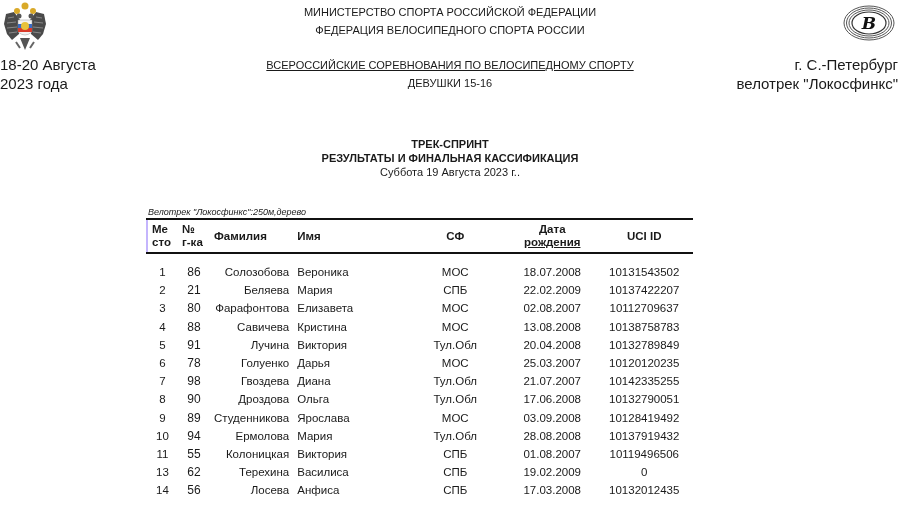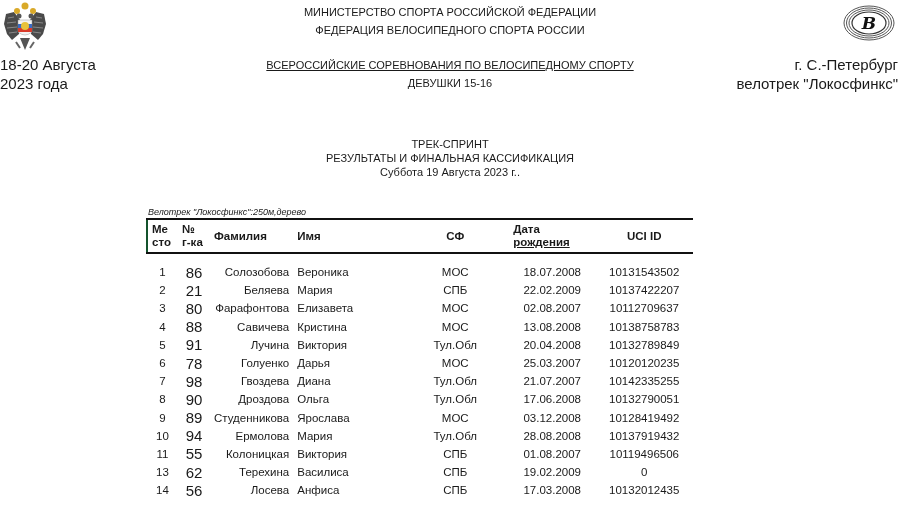--- a/index.html
+++ b/index.html
@@ -7,45 +7,45 @@
     width: 900px; height: 530px; position: relative; overflow: hidden;
     font-family: "Liberation Sans", sans-serif; color: #1a1a1a;
   }
   .abs { position: absolute; }
   .logo-left { left: 2px; top: 0px; width: 46px; height: 52px; }
   .logo-right { left: 843px; top: 5px; width: 52px; height: 36px; }
   .hdr-center { left: 150px; width: 600px; text-align: center; font-size: 11px; line-height: 19px; }
   .hdr-left { left: 0px; top: 55px; font-size: 15px; line-height: 19px; }
   .hdr-right { right: 2px; top: 55px; font-size: 15px; line-height: 19px; text-align: right; }
   .event { left: 200px; width: 500px; top: 137px; text-align: center; font-size: 11px; line-height: 14px; }
-  .event .b { font-weight: normal; }
+  .event .b { font-weight: bold; }
   .venue-note { left: 148px; top: 207px; font-size: 9px; font-style: italic; }
   table.results {
     position: absolute; left: 146px; top: 218px; border-collapse: collapse;
     font-size: 11.5px;
   }
   table.results th {
     font-weight: bold; font-size: 11.5px; line-height: 13px; padding: 0 4px;
     border-top: 2px solid #111; border-bottom: 2px solid #111; height: 32px; vertical-align: middle;
   }
-  table.results th.first { border-left: 2px solid #14532d; }
+  table.results th.first { border-left: 2px solid #c4b5fd; }
   table.results td { height: 18.2px; padding: 0 4px; white-space: nowrap; }
   table.results tr.spacer td { height: 9px; }
   .c-place { width: 22px; text-align: center; }
   .c-num { width: 24px; text-align: center; }
   .c-last { width: 72px; text-align: right; }
   .c-first { width: 100px; text-align: left; }
   .c-sf { width: 100px; text-align: center; }
   .c-dob { width: 78px; text-align: center; }
   .c-uci { width: 90px; text-align: center; }
   th .l1, th .l2 { display: block; }
   th.stack { text-align: left; }
-  th.stack.dob { text-align: left; }
+  th.stack.dob { text-align: center; }
   th.stack.dob .l2 { text-decoration: underline; }
-  td.num-big { font-size: 15px; }
+  td.num-big { font-size: 12px; }
 </style>
 </head>
 <body>
 
 <div class="abs logo-left">
   <svg width="46" height="52" viewBox="0 0 46 52">
 
     <path d="M4 14 L12 12 L18 20 L17 34 L10 40 L5 34 L2 24 Z" fill="#4a4a4a"></path>
     <path d="M42 14 L34 12 L28 20 L29 34 L36 40 L41 34 L44 24 Z" fill="#4a4a4a"></path>
     <path d="M6 18 L12 17 M5 23 L14 22 M5 28 L15 27 M7 33 L15 32" stroke="#888" stroke-width="1"></path>
@@ -197,21 +197,21 @@
         <td class="c-sf">Тул.Обл</td>
         <td class="c-dob">17.06.2008</td>
         <td class="c-uci">10132790051</td>
       </tr>
       <tr>
         <td class="c-place">9</td>
         <td class="c-num num-big">89</td>
         <td class="c-last">Студенникова</td>
         <td class="c-first">Ярослава</td>
         <td class="c-sf">МОС</td>
-        <td class="c-dob">03.12.2008</td>
+        <td class="c-dob">03.09.2008</td>
         <td class="c-uci">10128419492</td>
       </tr>
       <tr>
         <td class="c-place">10</td>
         <td class="c-num num-big">94</td>
         <td class="c-last">Ермолова</td>
         <td class="c-first">Мария</td>
         <td class="c-sf">Тул.Обл</td>
         <td class="c-dob">28.08.2008</td>
         <td class="c-uci">10137919432</td>

